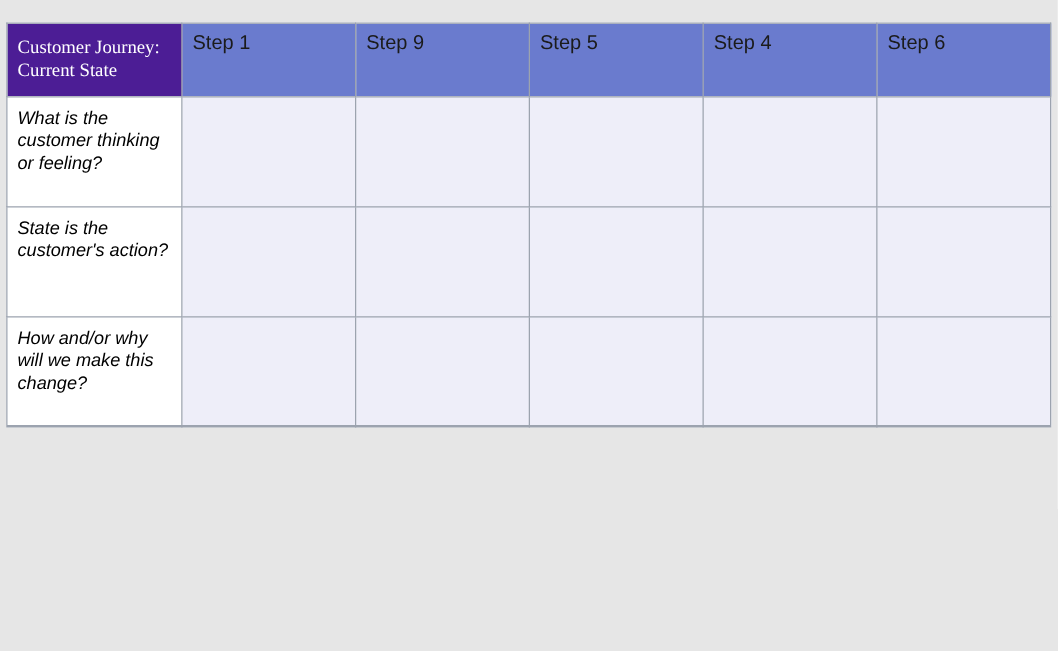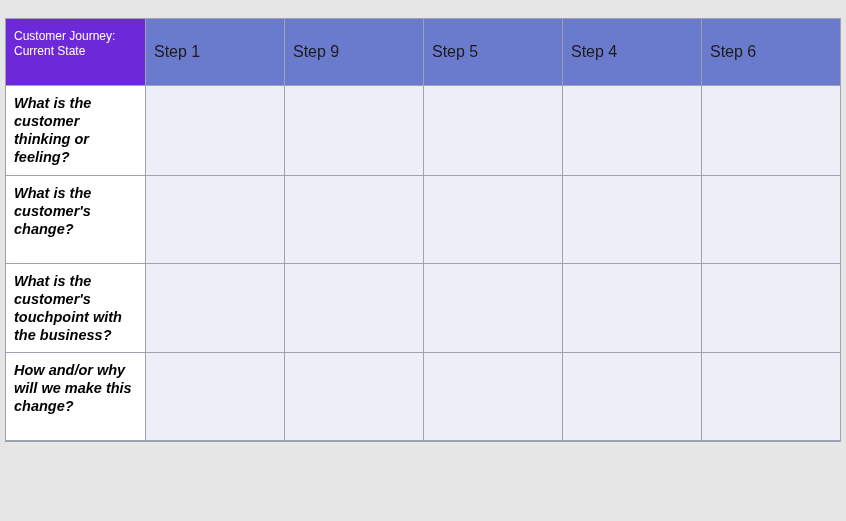--- a/index.html
+++ b/index.html
@@ -24,45 +24,45 @@
     border-bottom: 2px solid #9ca3af;
   }
   table.journey col.rowhead { width: 140px; }
   table.journey col.step { width: 139px; }
   table.journey th, table.journey td {
     border: 1px solid #9ca3af;
     vertical-align: top;
     text-align: left;
   }
   th.corner {
-    background: #6d28d9;
+    background: #4c1d95;
     color: #ffffff;
     font-weight: 400;
-    font-size: 12px;
+    font-size: 15px;
     line-height: 1.25;
     padding: 10px 8px;
     height: 56px;
+    font-family: Liberation Serif, serif;
   }
   th.step-head {
     background: #6a7bce;
     color: #1b1b1b;
     font-weight: 400;
     font-size: 16px;
-    padding: 24px 8px;
+    padding: 7px 8px;
     height: 56px;
   }
   td.question {
     background: #ffffff;
     color: #000000;
     font-style: italic;
     font-size: 14.5px;
     line-height: 1.25;
     padding: 8px 6px 8px 8px;
     height: 88px;
-    font-weight: bold;
   }
   td.cell {
     background: #eeeef9;
     padding: 6px;
     height: 88px;
   }
 </style>
 </head>
 <body>
 
@@ -89,29 +89,21 @@
     <tbody>
       <tr>
         <td class="question">What is the customer thinking or feeling?</td>
         <td class="cell"></td>
         <td class="cell"></td>
         <td class="cell"></td>
         <td class="cell"></td>
         <td class="cell"></td>
       </tr>
       <tr>
-        <td class="question">What is the customer's change?</td>
-        <td class="cell"></td>
-        <td class="cell"></td>
-        <td class="cell"></td>
-        <td class="cell"></td>
-        <td class="cell"></td>
-      </tr>
-      <tr>
-        <td class="question">What is the customer's touchpoint with the business?</td>
+        <td class="question">State is the customer's action?</td>
         <td class="cell"></td>
         <td class="cell"></td>
         <td class="cell"></td>
         <td class="cell"></td>
         <td class="cell"></td>
       </tr>
       <tr>
         <td class="question">How and/or why will we make this change?</td>
         <td class="cell"></td>
         <td class="cell"></td>

